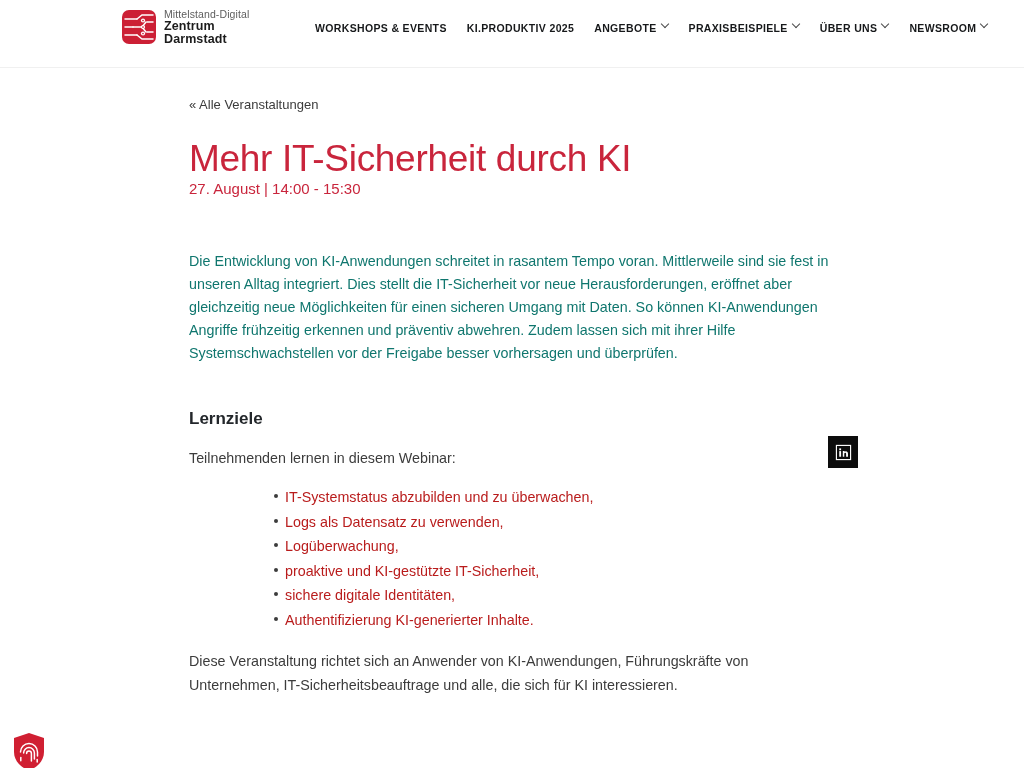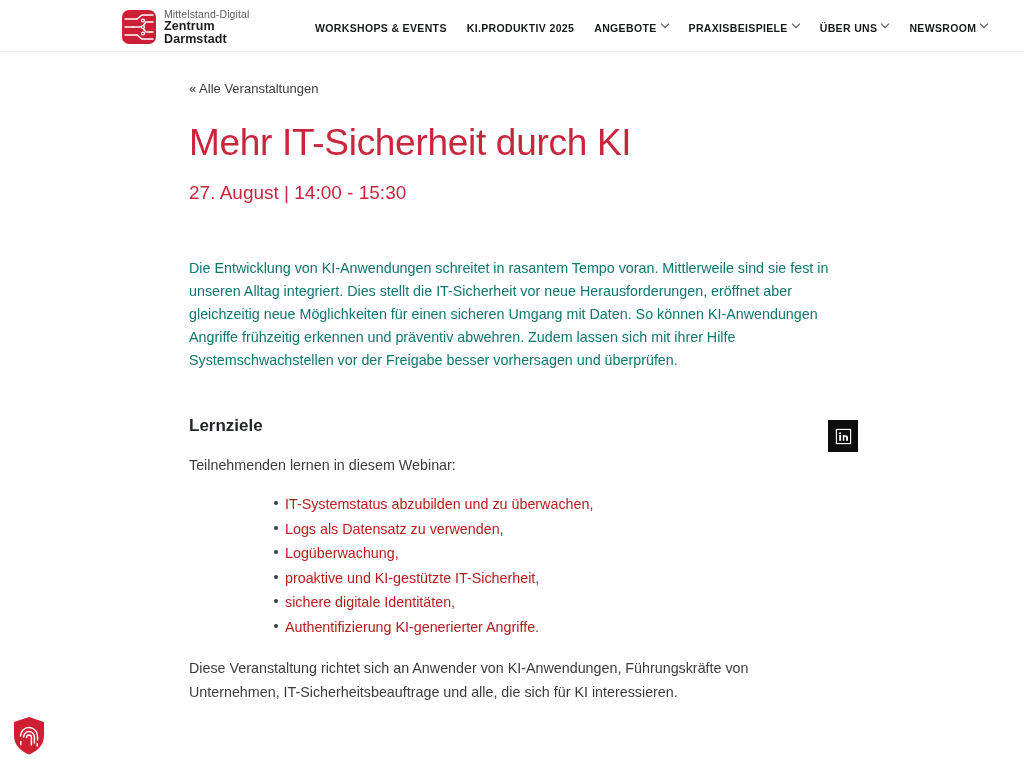--- a/index.html
+++ b/index.html
@@ -11,21 +11,21 @@
     height: 768px;
     overflow: hidden;
     background: #ffffff;
     font-family: "Liberation Sans", sans-serif;
   }
 
   
   .site-header {
     position: relative;
     width: 1024px;
-    height: 52px;
+    height: 68px;
     background: #ffffff;
     border-bottom: 1px solid #f0f0f0;
     display: flex;
     align-items: center;
   }
 
   .brand {
     position: absolute;
     left: 122px;
     top: 9px;
@@ -129,22 +129,22 @@
   .page-title {
     margin: 27px 0 0 0;
     font-size: 37px;
     line-height: 1.1;
     font-weight: normal;
     color: #c9253c;
     letter-spacing: -0.3px;
   }
 
   .event-date {
-    margin-top: 18px;
-    font-size: 19px;
+    margin-top: 0;
+    font-size: 15px;
     color: #c9253c;
   }
 
   .intro-paragraph {
     margin-top: 53px;
     font-size: 14.3px;
     line-height: 1.62;
     color: #0f766e;
   }
 
@@ -294,21 +294,21 @@
     <p class="intro-paragraph">Die Entwicklung von KI-Anwendungen schreitet in rasantem Tempo voran. Mittlerweile sind sie fest in unseren Alltag integriert. Dies stellt die IT-Sicherheit vor neue Herausforderungen, eröffnet aber gleichzeitig neue Möglichkeiten für einen sicheren Umgang mit Daten. So können KI-Anwendungen Angriffe frühzeitig erkennen und präventiv abwehren. Zudem lassen sich mit ihrer Hilfe Systemschwachstellen vor der Freigabe besser vorhersagen und überprüfen.</p>
 
     <h2 class="section-heading">Lernziele</h2>
     <p class="section-paragraph">Teilnehmenden lernen in diesem Webinar:</p>
     <ul class="goal-list">
       <li>IT-Systemstatus abzubilden und zu überwachen,</li>
       <li>Logs als Datensatz zu verwenden,</li>
       <li>Logüberwachung,</li>
       <li>proaktive und KI-gestützte IT-Sicherheit,</li>
       <li>sichere digitale Identitäten,</li>
-      <li>Authentifizierung KI-generierter Angriffe.</li>
+      <li>Authentifizierung KI-generierter Inhalte.</li>
     </ul>
 
     <p class="section-paragraph">Diese Veranstaltung richtet sich an Anwender von KI-Anwendungen, Führungskräfte von Unternehmen, IT-Sicherheitsbeauftrage und alle, die sich für KI interessieren.</p>
 
   </div>
 
   <div class="share-rail">
     <a class="share-button" href="#">
       <svg width="17" height="17" viewBox="0 0 24 24">
         <rect x="2" y="2" width="20" height="20" fill="none" stroke="#ffffff" stroke-width="1.6"></rect>

